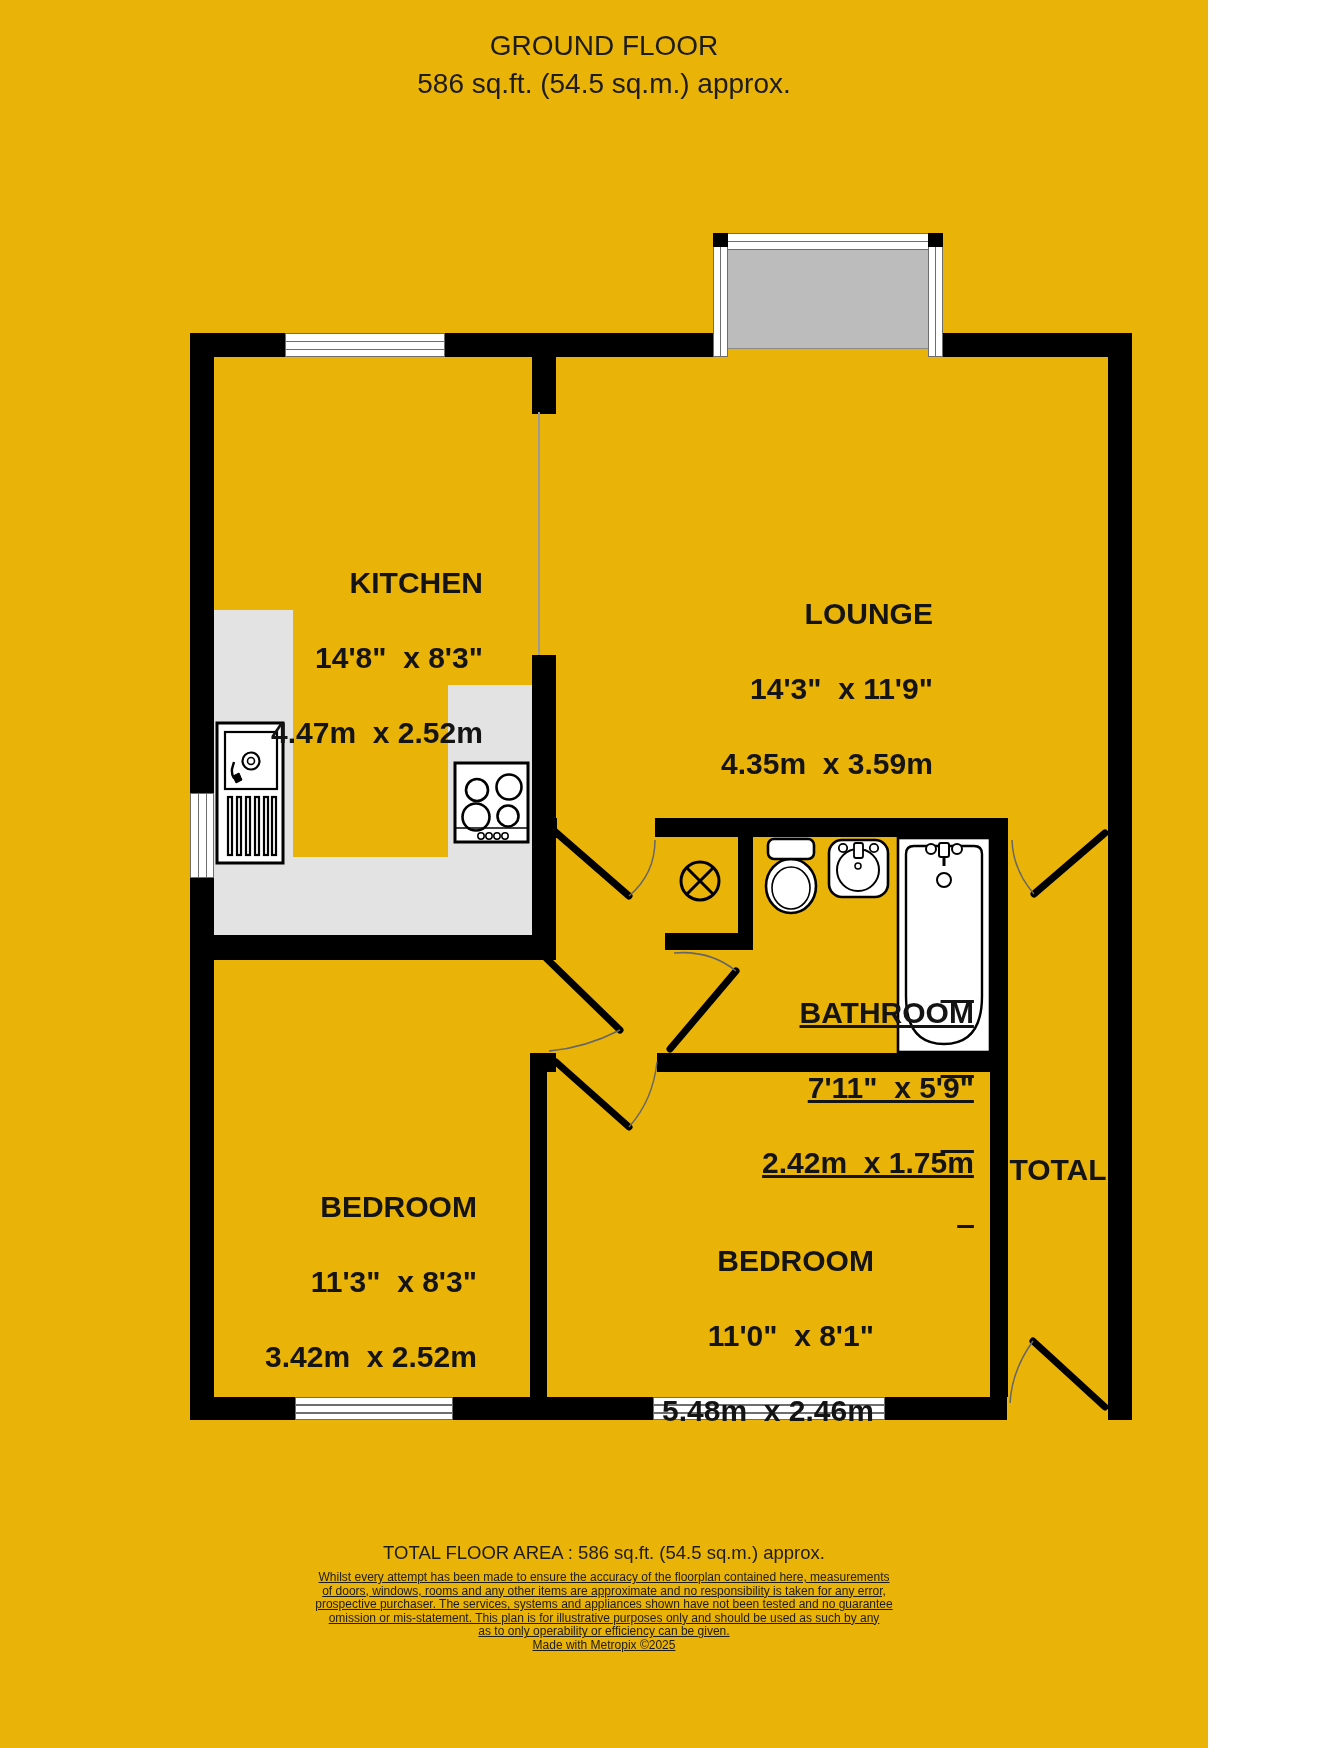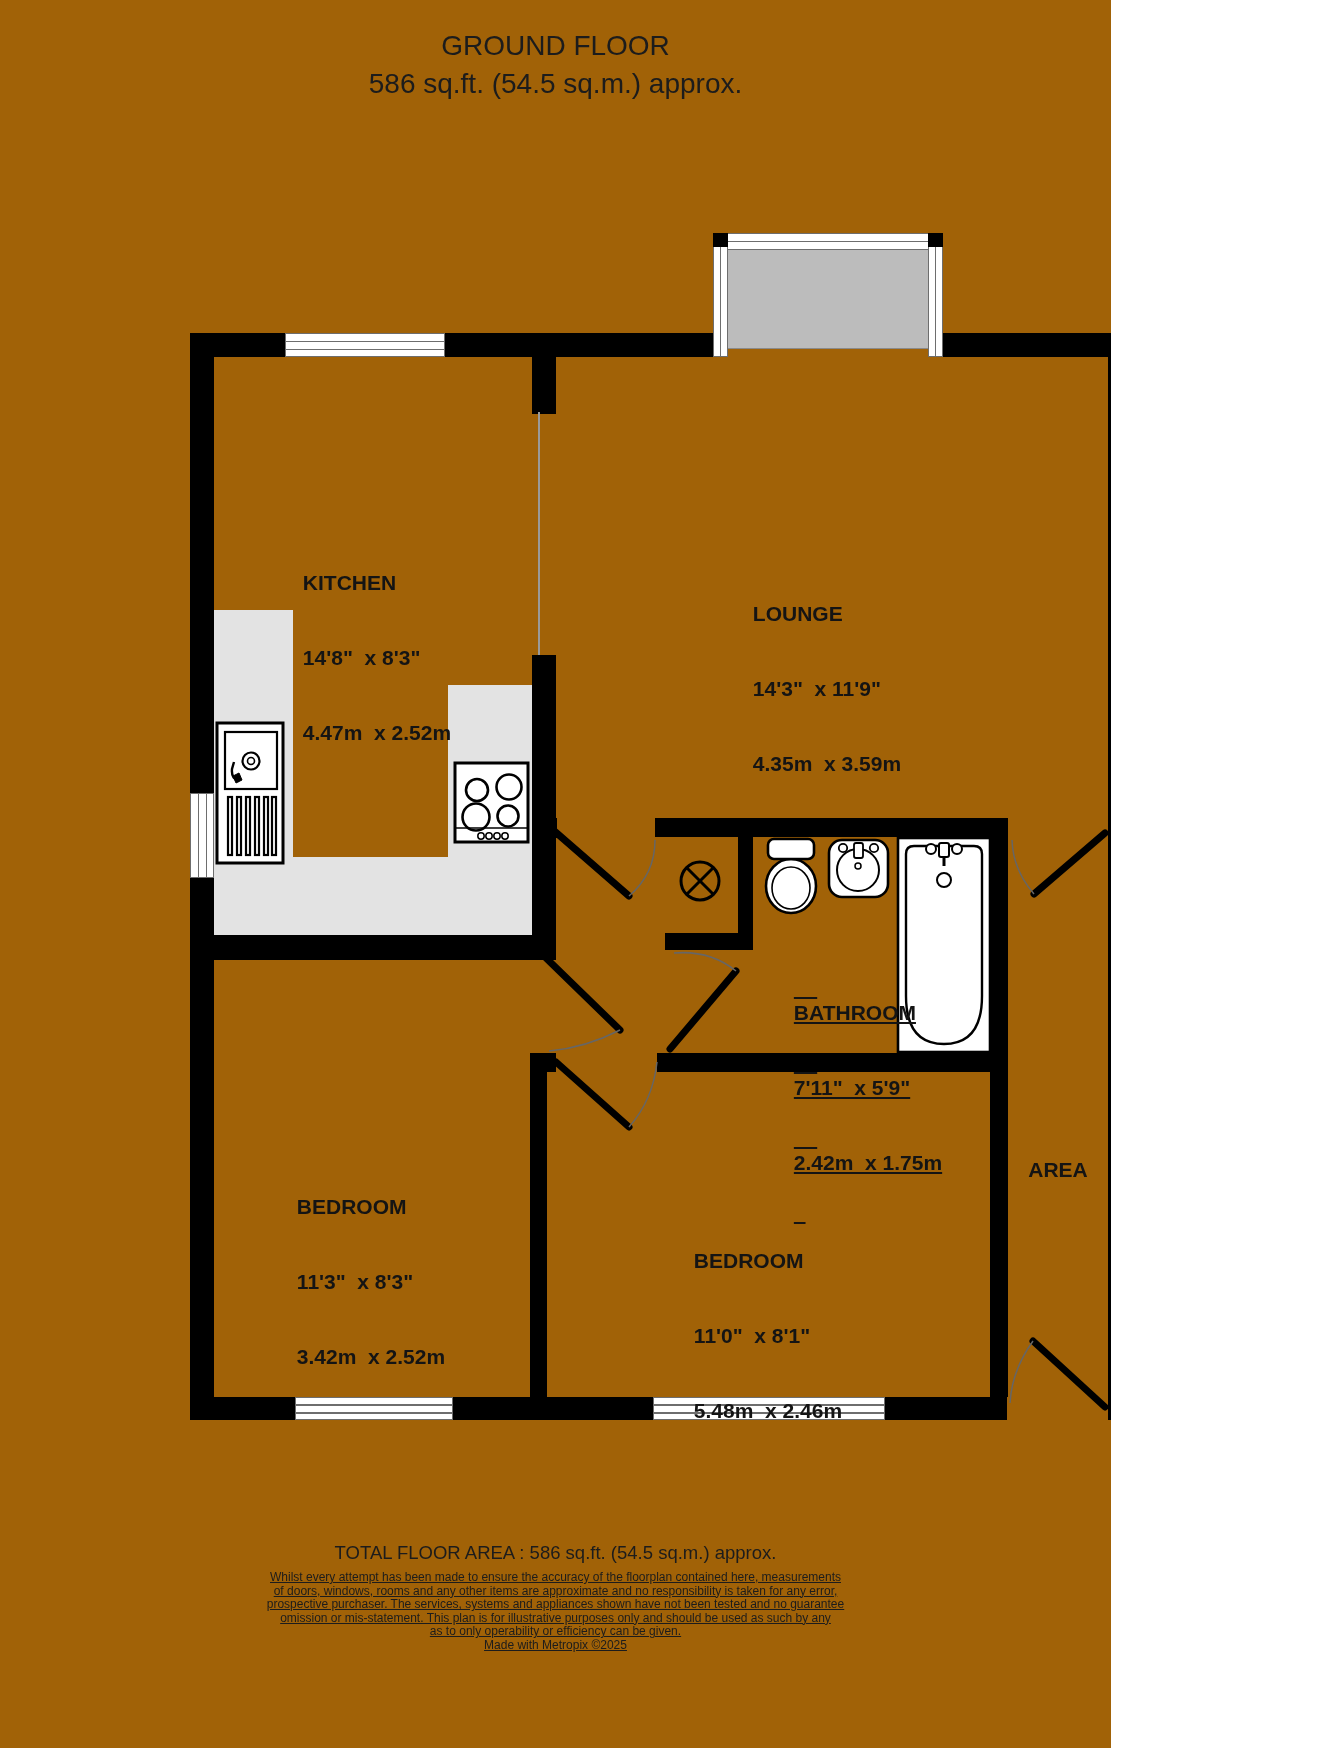--- a/index.html
+++ b/index.html
@@ -1,29 +1,29 @@
 <!DOCTYPE html>
 <html><head>
 <meta charset="utf-8">
 <style>
   html,body{margin:0;padding:0;background:#ffffff;}
-  #canvas{position:relative;width:1111px;height:1748px;background:#a16207;overflow:hidden;
+  #canvas{position:relative;width:1208px;height:1748px;background:#eab308;overflow:hidden;
           font-family:"Liberation Sans","DejaVu Sans",sans-serif;color:#111;}
   .wall{position:absolute;background:#000;}
   .thinline{position:absolute;background:#9a9a9a;}
   .counter{position:absolute;background:#e3e3e3;}
   .window{position:absolute;background:#fff;border:1.5px solid #6e6e6e;box-sizing:border-box;}
   .wline-h{position:absolute;left:0;right:0;height:1.5px;background:#6e6e6e;}
   .wline-v{position:absolute;top:0;bottom:0;width:1.5px;background:#6e6e6e;}
   .frame{position:absolute;background:#fff;border:1.5px solid #6e6e6e;box-sizing:border-box;}
   .glass{position:absolute;background:#bcbcbc;border:1px solid #8a8a8a;box-sizing:border-box;}
   .blacksq{position:absolute;background:#000;}
   .title{position:absolute;left:0;width:100%;text-align:center;font-size:28px;line-height:32px;color:#1c1c1c;}
-  .rlabel{position:absolute;transform:translateX(-50%);text-align:left;font-weight:bold;
-          font-size:21px;line-height:25px;white-space:pre;color:#141414;}
+  .rlabel{position:absolute;transform:translateX(-50%);text-align:right;font-weight:bold;
+          font-size:30px;line-height:25px;white-space:pre;color:#141414;}
   #footer{position:absolute;left:0;top:1542px;width:100%;text-align:center;color:#1c1c1c;}
   #footer .total{font-size:18.5px;line-height:22px;margin-bottom:7px;}
   #footer .disc{font-size:12px;line-height:13.6px;text-decoration:underline;}
   svg{position:absolute;left:0;top:0;}
 </style>
 </head>
 <body>
 
 <div id="canvas">
 
@@ -194,21 +194,21 @@
     <div>3.42m  x 2.52m</div>
   </div>
 
   <div class="rlabel" style="left:768px;top:1198px;">
     <div>BEDROOM</div>
     <div>11'0"  x 8'1"</div>
     <div>5.48m  x 2.46m</div>
   </div>
 
   <div class="rlabel" style="left:1058px;top:1107px;">
-    <div>AREA</div>
+    <div>TOTAL</div>
   </div>
 
   <div id="footer">
     <div class="total">TOTAL FLOOR AREA : 586 sq.ft. (54.5 sq.m.) approx.</div>
     <div class="disc">Whilst every attempt has been made to ensure the accuracy of the floorplan contained here, measurements</div>
     <div class="disc">of doors, windows, rooms and any other items are approximate and no responsibility is taken for any error,</div>
     <div class="disc">prospective purchaser. The services, systems and appliances shown have not been tested and no guarantee</div>
     <div class="disc">omission or mis-statement. This plan is for illustrative purposes only and should be used as such by any</div>
     <div class="disc">as to only operability or efficiency can be given.</div>
     <div class="disc">Made with Metropix ©2025</div>

